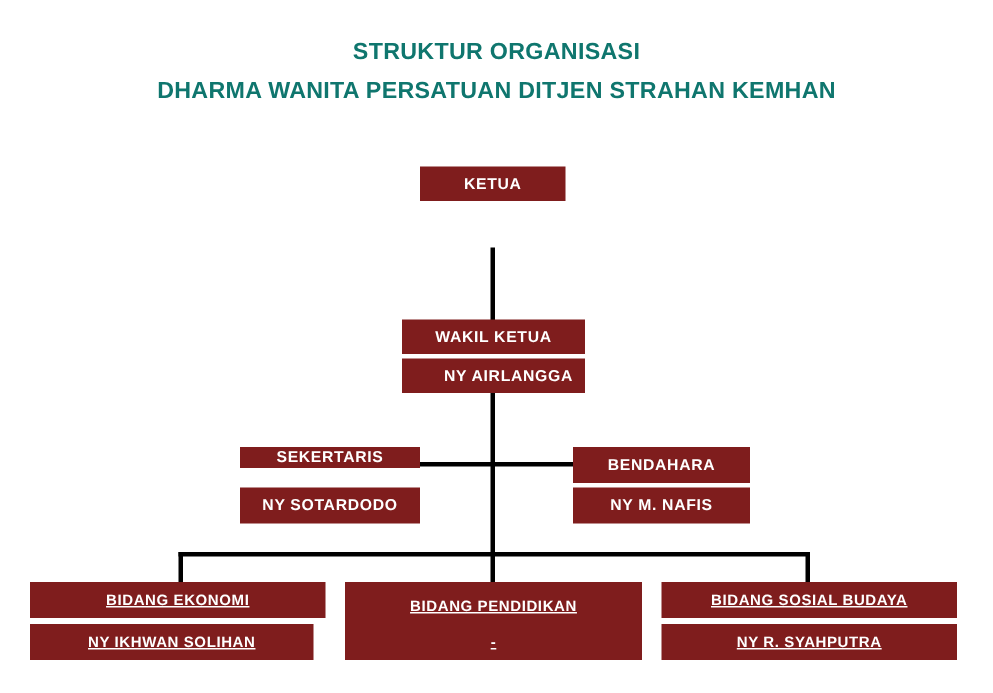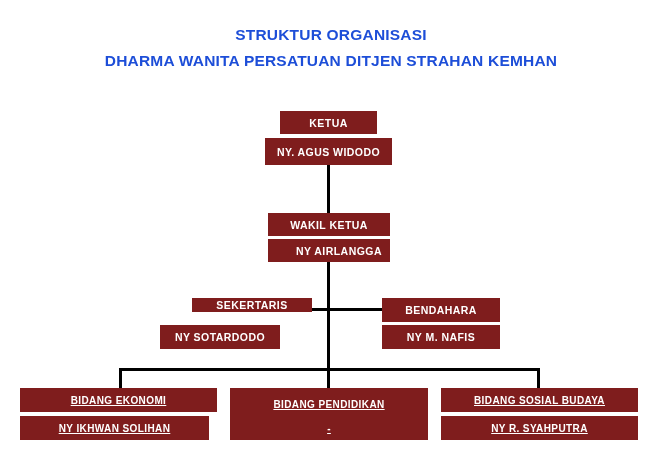--- a/index.html
+++ b/index.html
@@ -25,21 +25,21 @@
     left: 0;
     top: 22px;
     width: 662px;
     text-align: center;
   }
   .title-line {
     font-weight: bold;
     font-size: 15.5px;
     letter-spacing: 0.2px;
     line-height: 26px;
-    color: #1d4ed8;
+    color: #0f766e;
     white-space: nowrap;
   }
   .title-line.line2 {
     font-size: 15.5px;
   }
   
   .node {
     position: absolute;
     background: #7f1d1d;
     color: #ffffff;
@@ -70,35 +70,34 @@
 
 <div id="canvas">
 
   <div class="title-block">
     <div class="title-line line1">STRUKTUR ORGANISASI</div>
     <div class="title-line line2">DHARMA WANITA PERSATUAN DITJEN STRAHAN KEMHAN</div>
   </div>
 
   <div class="node" style="left:280px; top:111px; width:97px; height:23px;">KETUA</div>
 
-  <div class="node" style="left:265px; top:138px; width:127px; height:27px;">NY. AGUS WIDODO</div>
 
   <div class="line" style="left:327px; top:165px; width:3px; height:49px;"></div>
 
   <div class="node" style="left:268px; top:213px; width:122px; height:23px;">WAKIL KETUA</div>
 
   <div class="node" style="left:268px; top:239px; width:122px; height:23px;padding-left:24px;">NY AIRLANGGA</div>
 
   <div class="line" style="left:327px; top:262px; width:3px; height:108px;"></div>
 
   <div class="line" style="left:280px; top:308px; width:48px; height:3px;"></div>
 
   <div class="line" style="left:329px; top:308px; width:53px; height:3px;"></div>
 
-  <div class="node" style="left:160px; top:298px; width:120px; height:14px;margin-left:32px;">SEKERTARIS</div>
+  <div class="node" style="left:160px; top:298px; width:120px; height:14px;">SEKERTARIS</div>
 
   <div class="node" style="left:160px; top:325px; width:120px; height:24px;">NY SOTARDODO</div>
 
   <div class="node" style="left:382px; top:298px; width:118px; height:24px;">BENDAHARA</div>
 
   <div class="node" style="left:382px; top:325px; width:118px; height:24px;">NY M. NAFIS</div>
 
   <div class="line" style="left:119px; top:368px; width:421px; height:3px;"></div>
 
   <div class="line" style="left:119px; top:368px; width:3px; height:21px;"></div>

